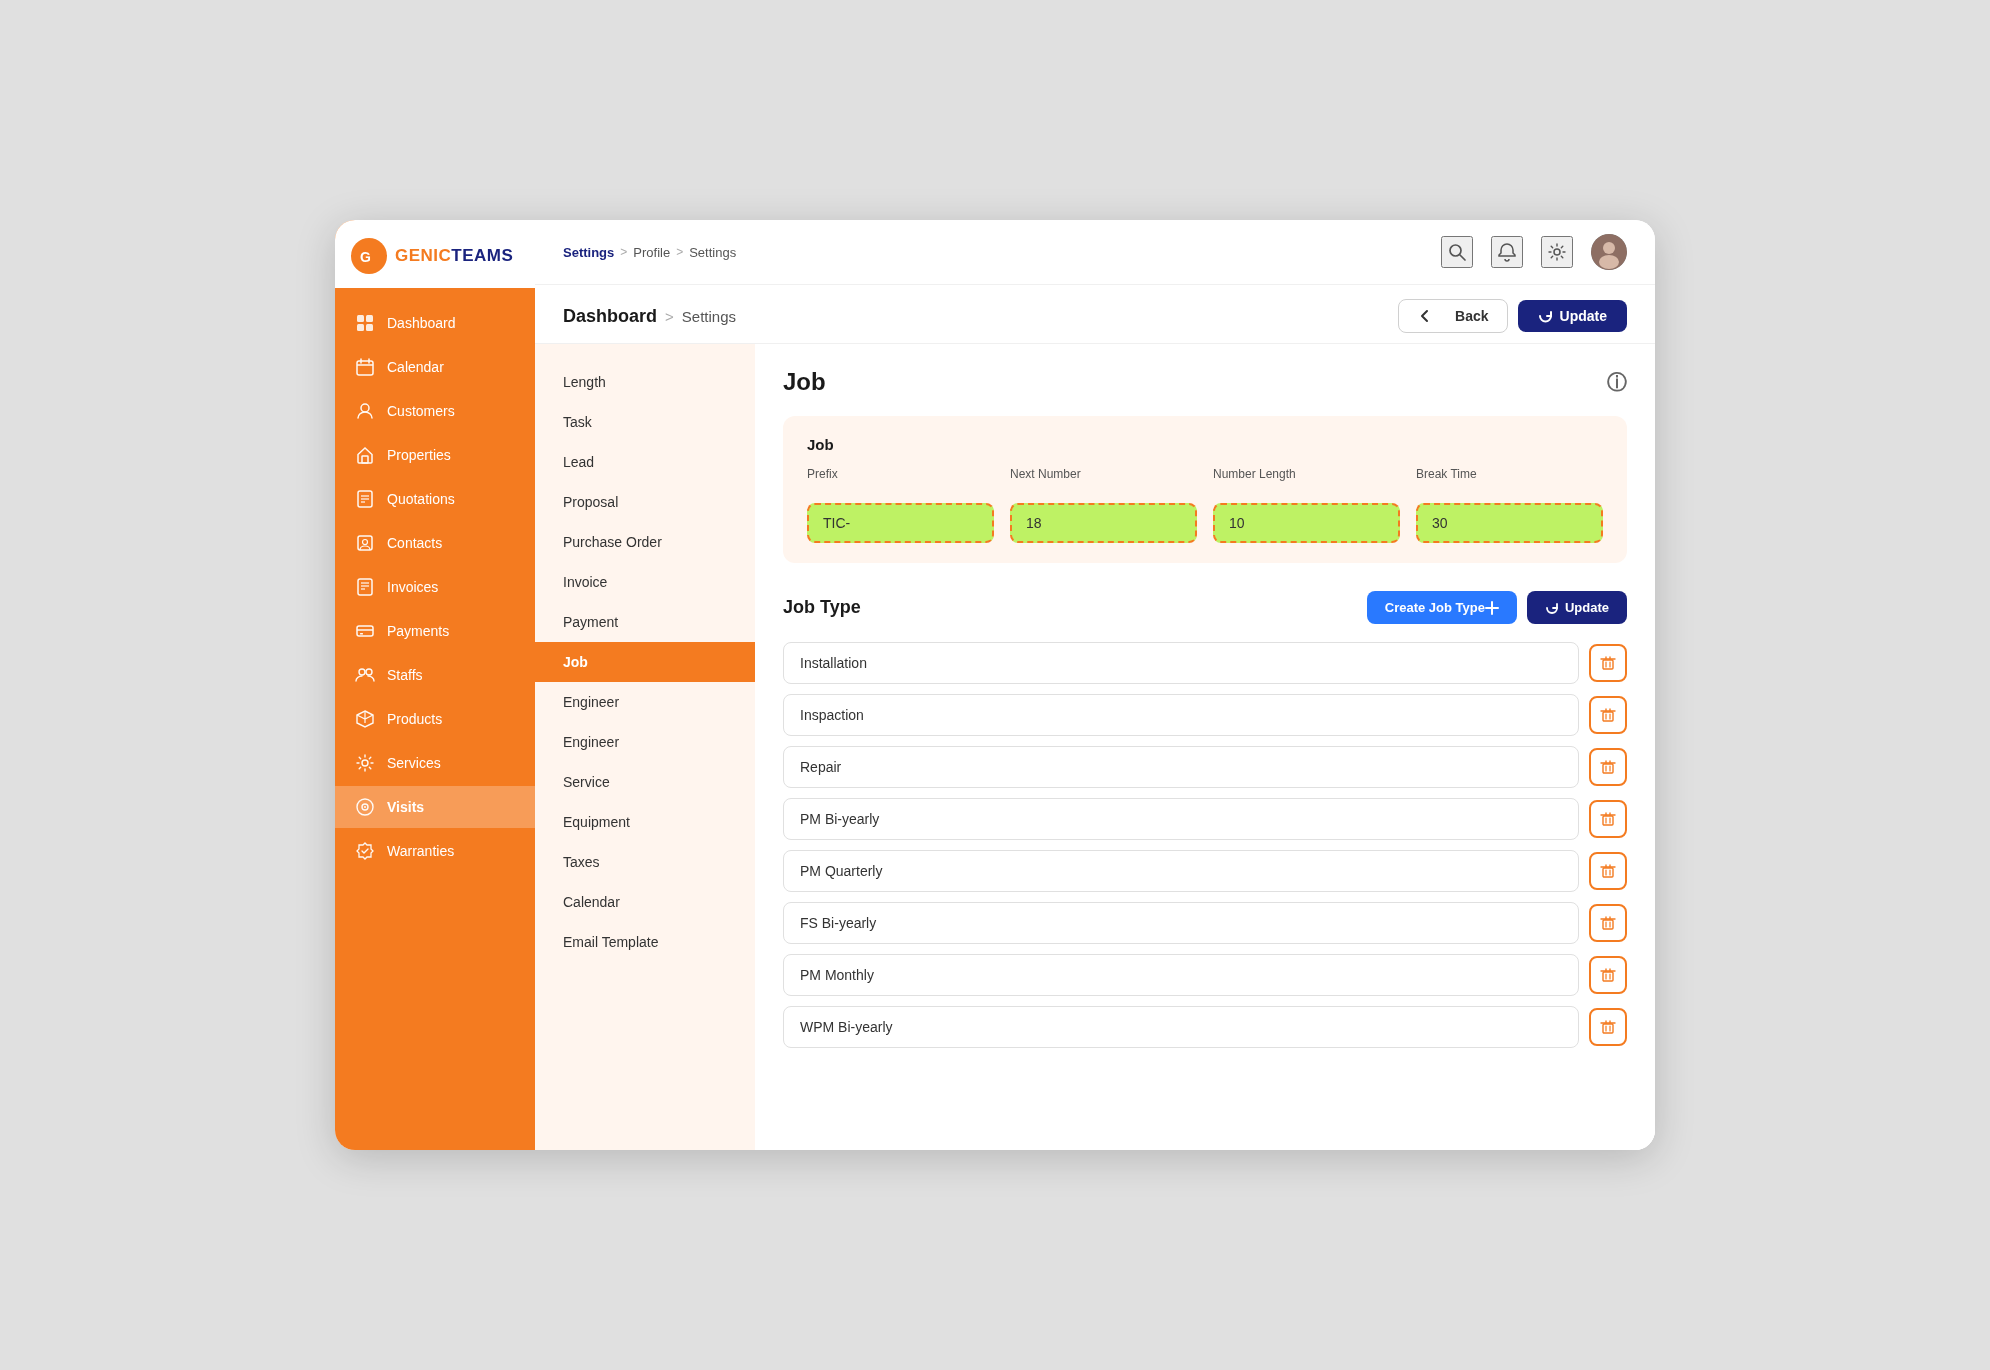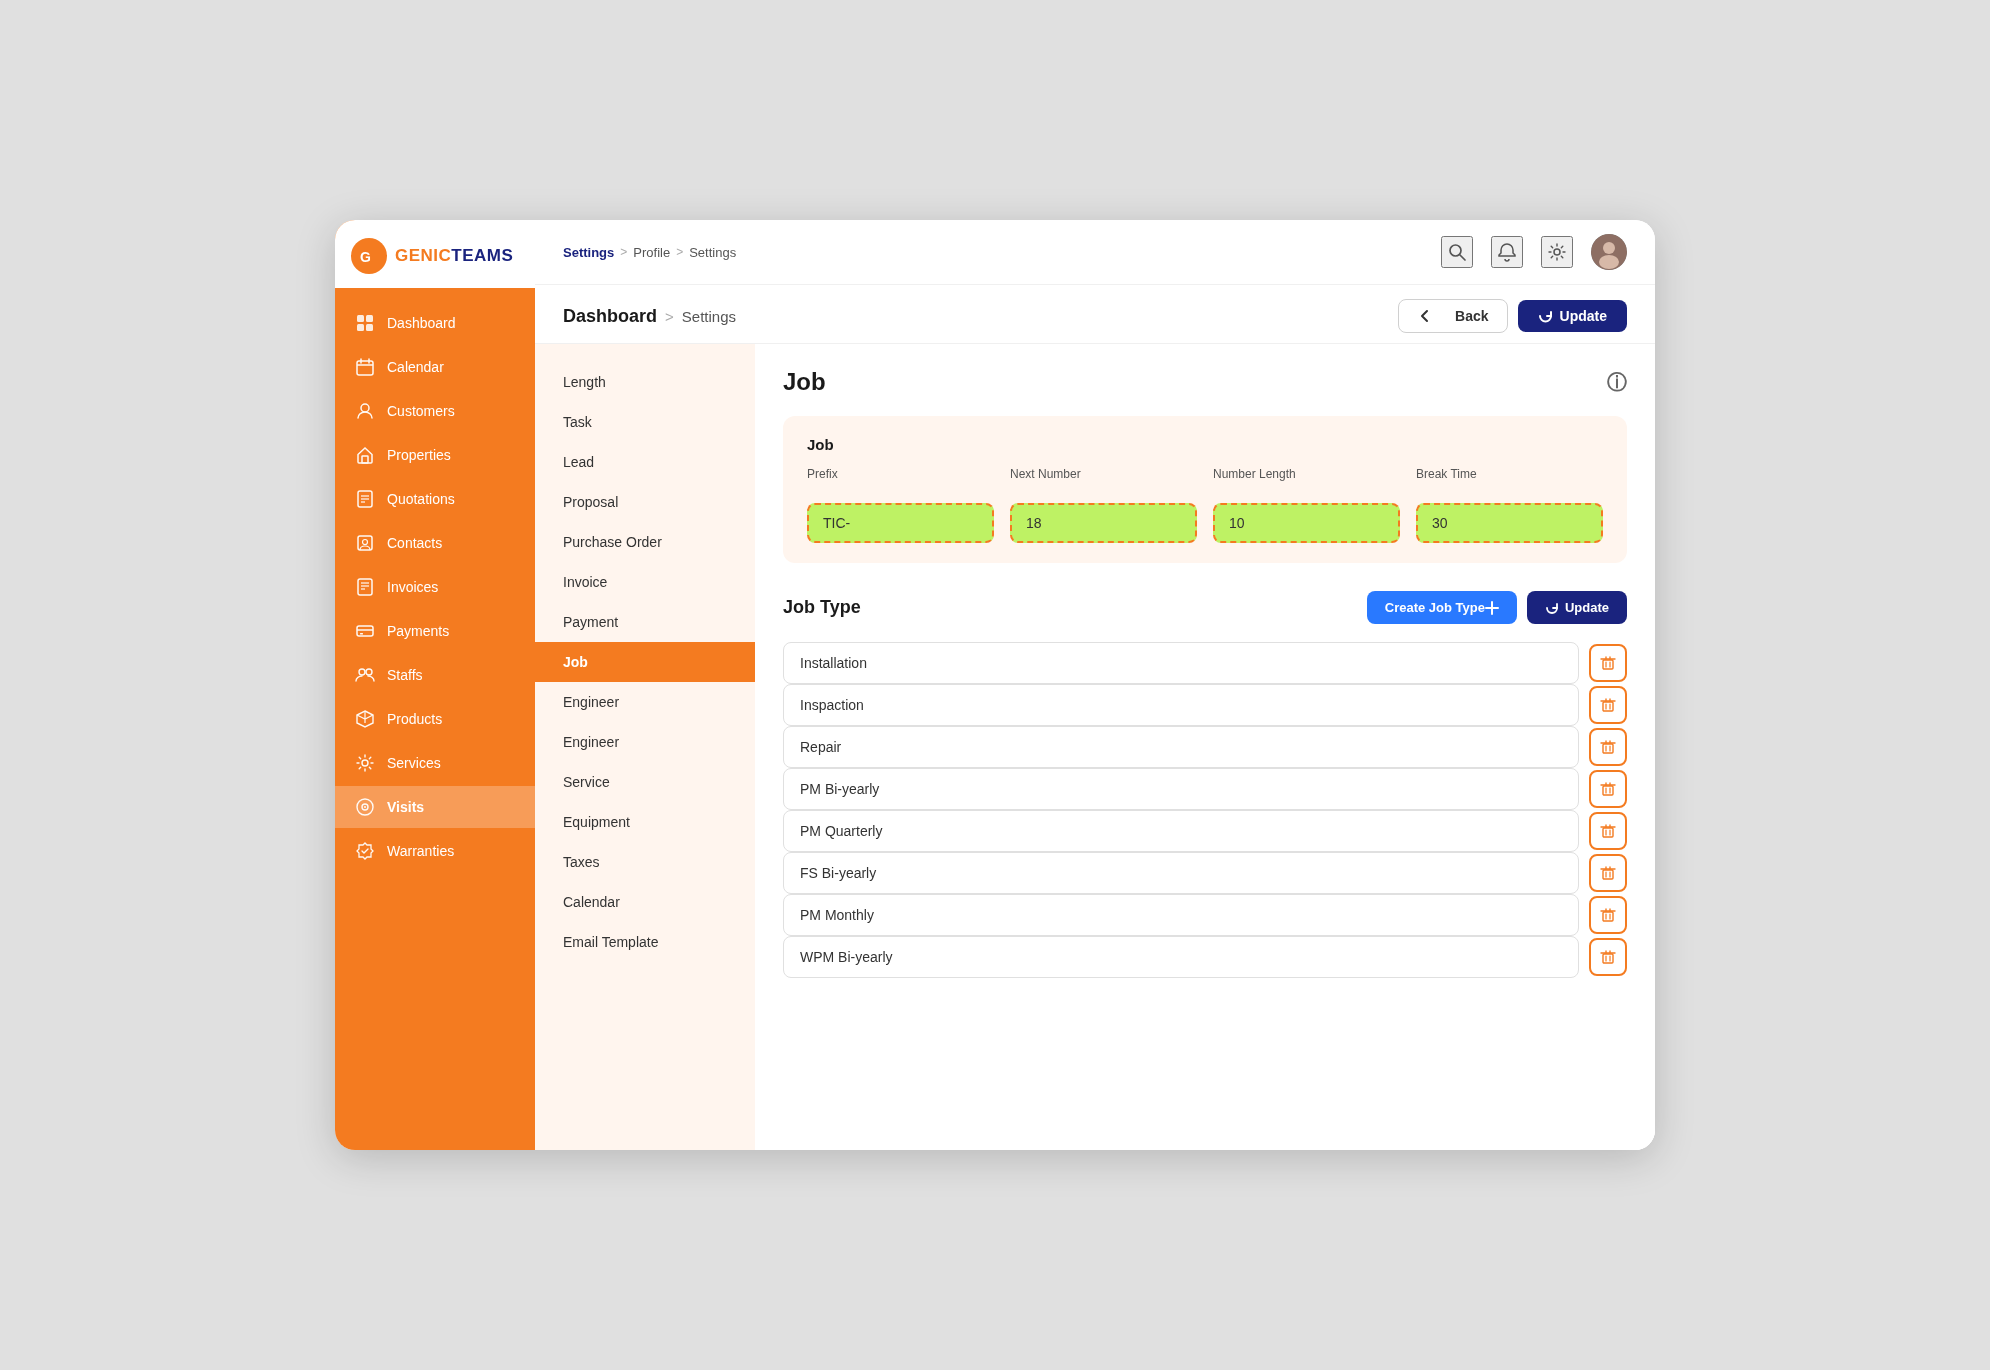--- a/index.html
+++ b/index.html
@@ -298,21 +298,21 @@
       border: none;
       border-radius: 8px;
       font-size: 13px;
       font-weight: 600;
       color: #fff;
       cursor: pointer;
     }
     .job-type-list {
       display: flex;
       flex-direction: column;
-      gap: 0;
+      gap: 10px;
     }
     .job-type-row {
       display: flex;
       align-items: center;
       gap: 10px;
     }
     .job-type-input {
       flex: 1;
       padding: 12px 16px;
       border: 1.5px solid #e0e0e0;

